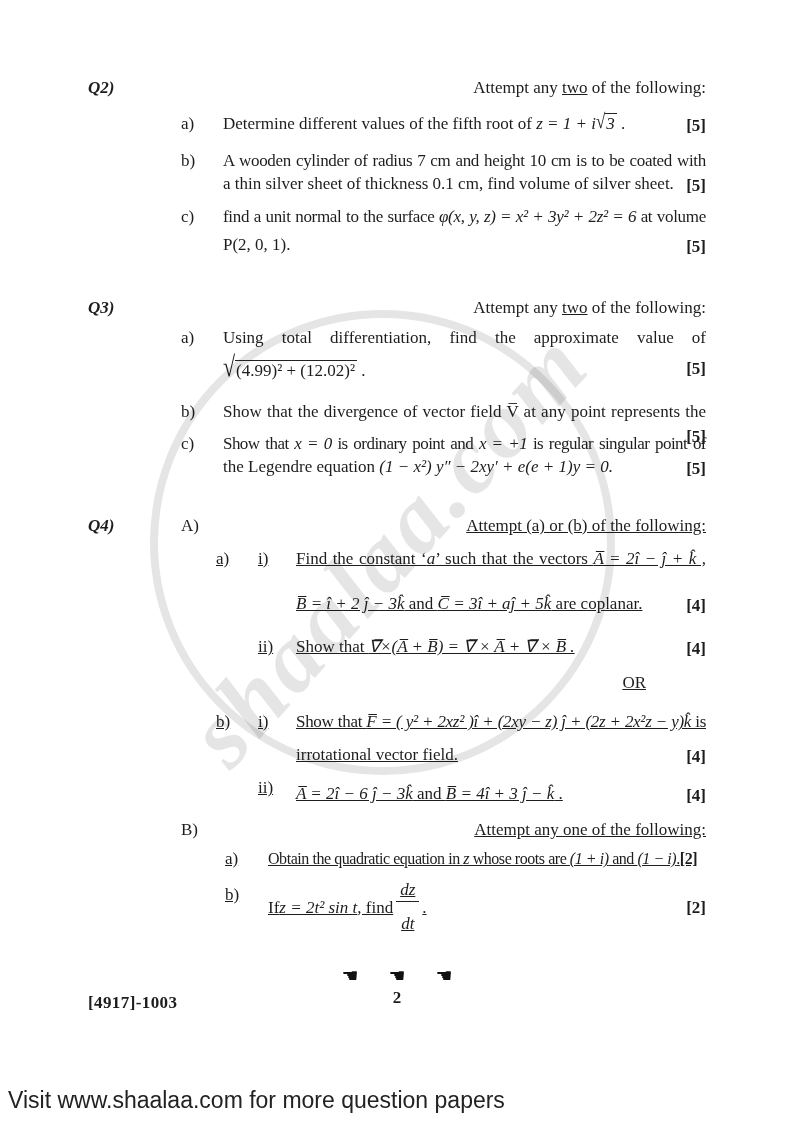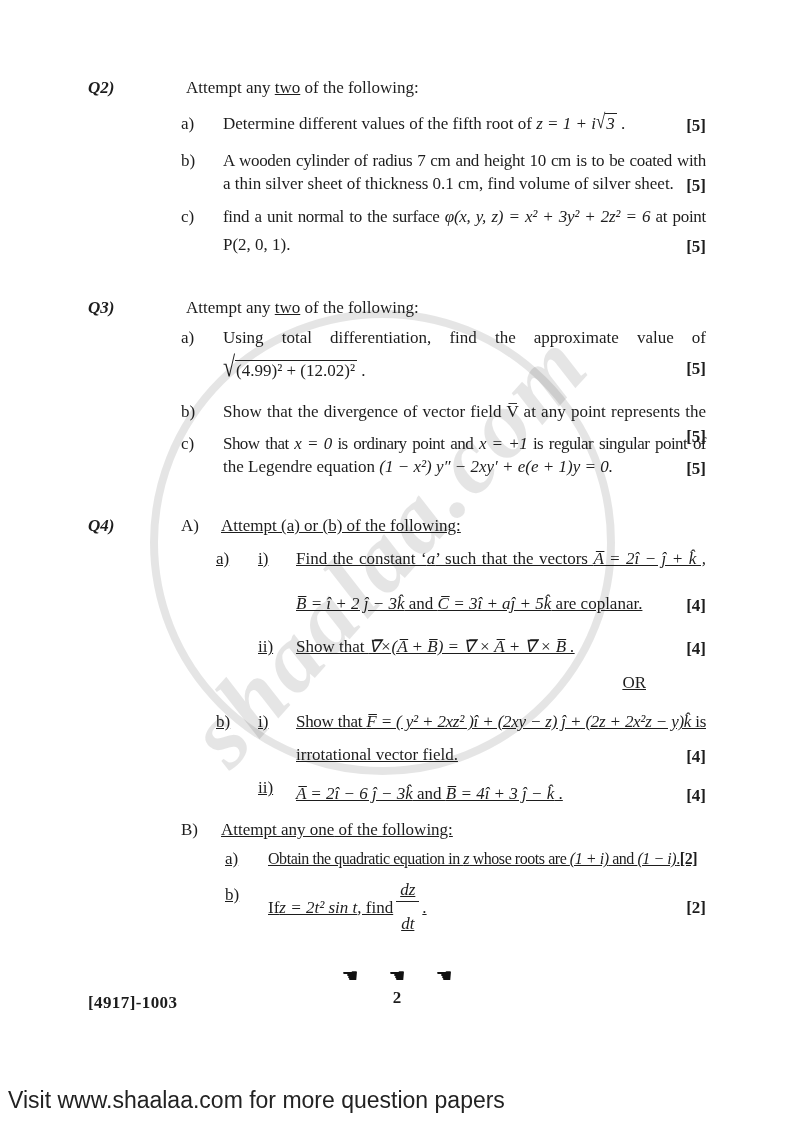--- a/index.html
+++ b/index.html
@@ -21,21 +21,21 @@
     letter-spacing:4px; white-space:nowrap; color:rgba(0,0,0,0.10);
   }
   
   .content {
     position:absolute; left:88px; top:76px; width:618px; z-index:1;
     font-size:17px; line-height:23px;
   }
   .qrow { display:flex;gap:48px; }
   .qlabel { width:45px; flex:none; font-weight:700; font-style:italic; }
   .qbody { flex:1; min-width:0; }
-  .qhead { padding-left:5px; }
+  .qhead { padding-left:5px;text-align:right; }
   .u { text-decoration:underline; }
   .item { display:flex; }
   .mk { width:42px; flex:none; }
   .itxt { flex:1; min-width:0; }
   .ln { position:relative; }
   .jl { text-align:justify; text-align-last:justify; }
   .marks { position:absolute; right:0; top:2px; font-weight:700; }
   .marks.mc { top:50%; transform:translateY(-50%); }
   .mt { font-style:italic; }
   .t1 { letter-spacing:-0.3px; }
@@ -105,21 +105,21 @@
             <div class="ln">
               <span>a thin silver sheet of thickness 0.1 cm, find volume of silver sheet.</span>
               <span class="marks">[5]</span>
             </div>
           </div>
         </div>
 
         <div class="item" style="margin-top:10px">
           <div class="mk">c)</div>
           <div class="itxt">
-            <div class="ln jl t1" style="height:28px"><span>find a unit normal to the surface </span><span class="mt">φ(x, y, z) = x² + 3y² + 2z² = 6</span><span> at point</span></div>
+            <div class="ln jl t1" style="height:28px"><span>find a unit normal to the surface </span><span class="mt">φ(x, y, z) = x² + 3y² + 2z² = 6</span><span> at volume</span></div>
             <div class="ln">
               <span>P(2, 0, 1).</span>
               <span class="marks">[5]</span>
             </div>
           </div>
         </div>
       </div>
     </div>
 
     <div class="qrow" style="margin-top:40px">

